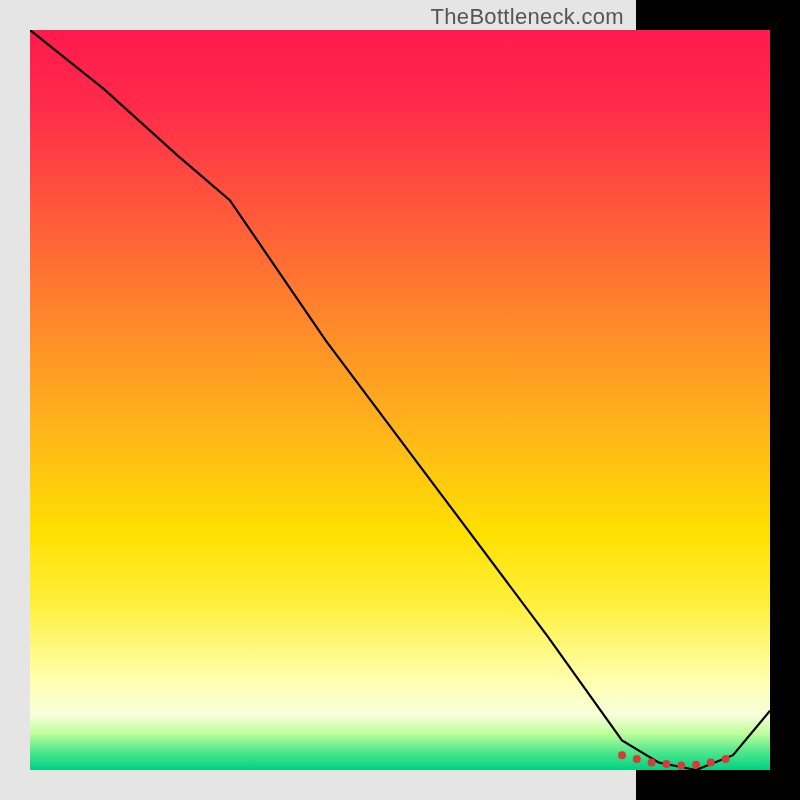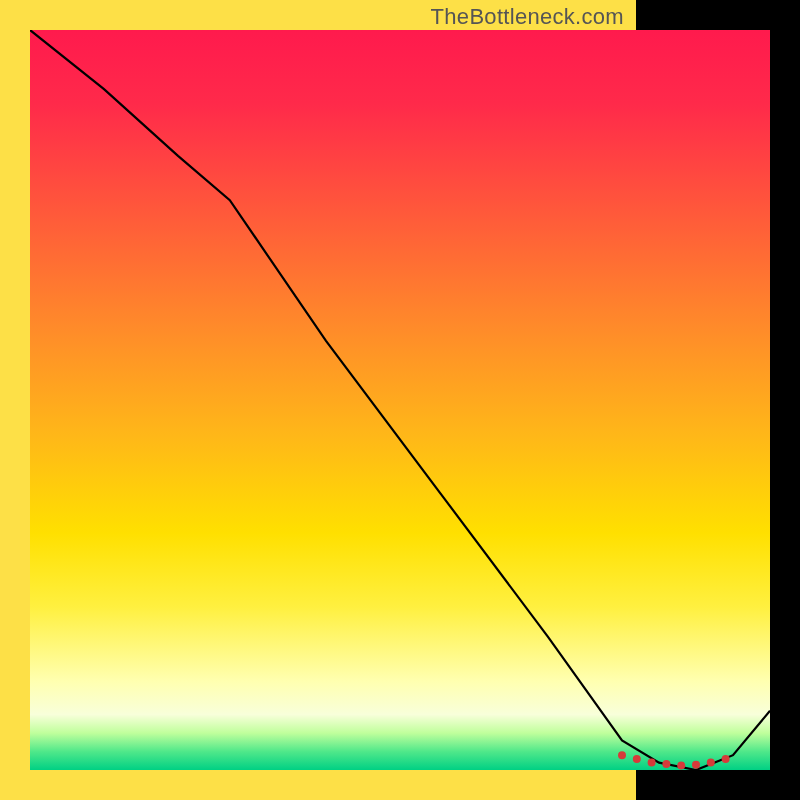--- a/index.html
+++ b/index.html
@@ -8,21 +8,21 @@
     width: 800px;
     height: 800px;
     background: #000;
     overflow: hidden;
     font-family: Arial, Helvetica, sans-serif;
   }
   .frame {
     position: relative;
     width: 636px;
     height: 800px;
-    background: #fde047;
+    background: #e5e5e5;
   }
   .watermark {
     position: absolute;
     top: 4px;
     right: 12px;
     color: #555;
     font-size: 22px;
     font-weight: 500;
     letter-spacing: 0.3px;
     user-select: none;

